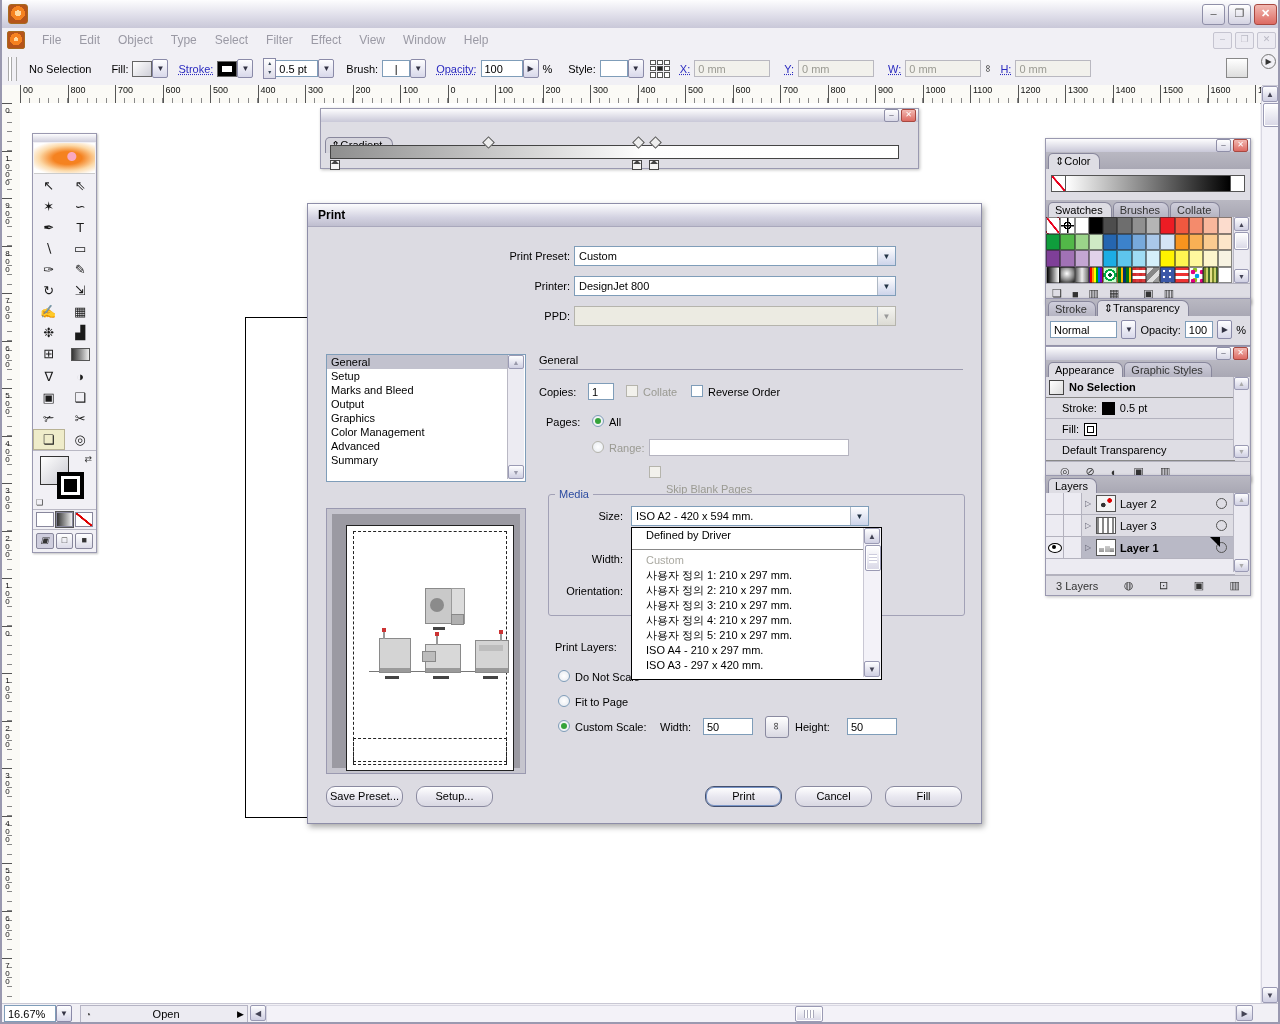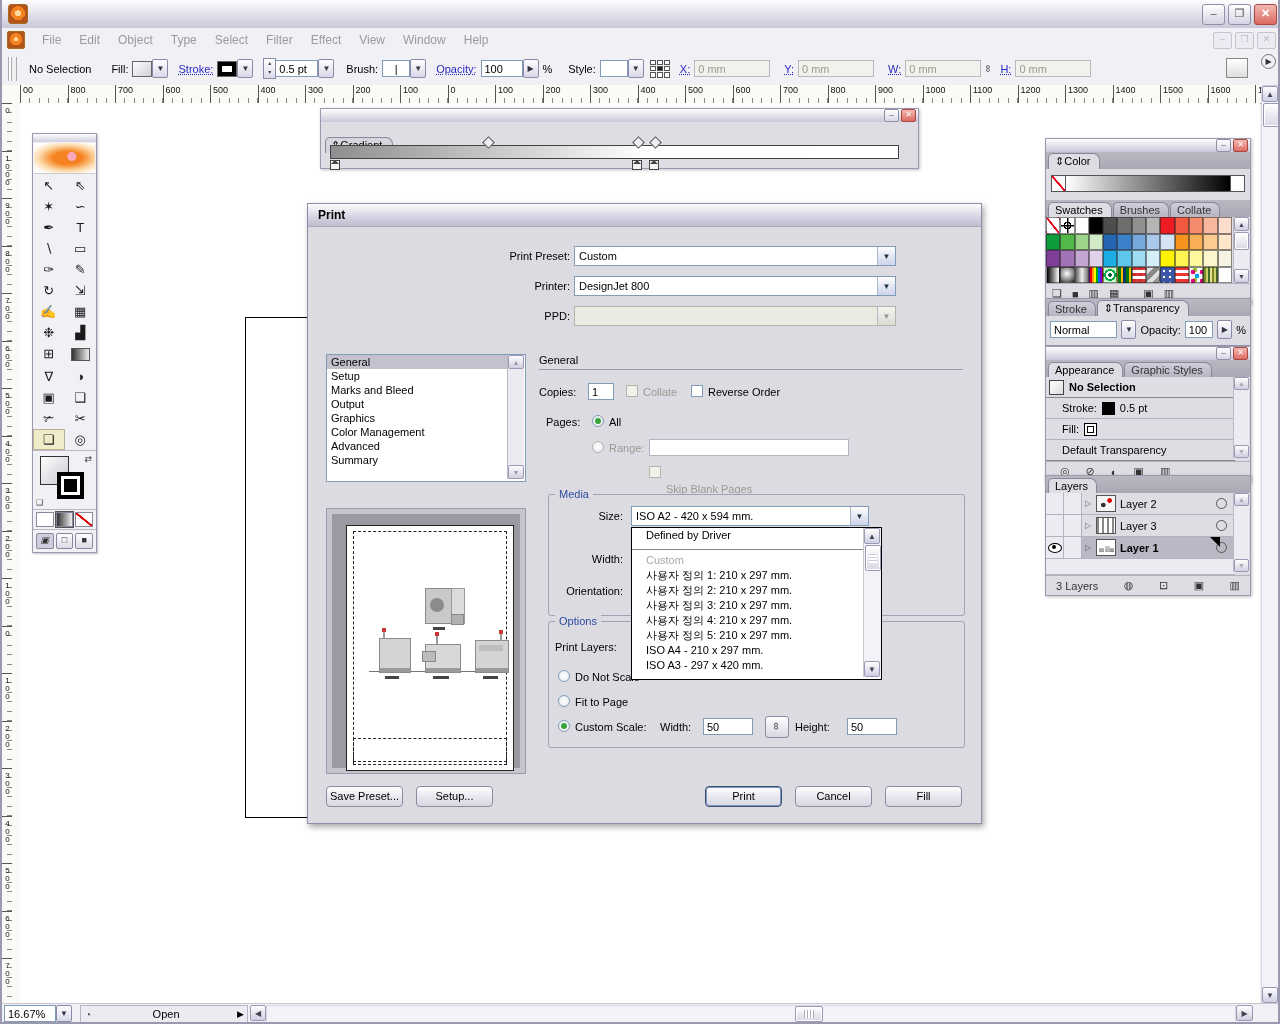--- a/index.html
+++ b/index.html
@@ -120,21 +120,21 @@
   .secitem{font-size:11px;padding:0px 4px;height:14px;line-height:14px}
   .secitem.sel{background:#c2c2ce}
   .groupbox{position:absolute;border:1px solid #a2a1b6;border-radius:3px}
   .glegend{position:absolute;top:-7px;left:6px;background:#dcdbe2;color:#2c4ba0;padding:0 4px;font-size:11px}
   .chk{position:absolute;width:12px;height:12px;border:1px solid #7f9db9;background:#fff;box-sizing:border-box}
   .chk.dis{border-color:#b5b4ac;background:#f2f1ec}
   .rad{position:absolute;width:12px;height:12px;border:1px solid #7f9db9;border-radius:50%;background:radial-gradient(#fff,#e4e8ee);box-sizing:border-box}
   .rad.on::after{content:'';position:absolute;left:2px;top:2px;width:6px;height:6px;border-radius:50%;background:#35a33a}
   .rad.dis{border-color:#b5b4ac}
   .dis-t{color:#9a9a92}
-  .xpbtn{position:absolute;height:21px;border:1px solid #8a8aa0;border-radius:4px;background:linear-gradient(#ffffff,#e9e8f0 50%,#d9d8e2);font-size:11px;text-align:center;line-height:19px;box-sizing:border-box}
+  .xpbtn{position:absolute;height:21px;border:1px solid #8a8aa0;border-radius:9px;background:linear-gradient(#ffffff,#e9e8f0 50%,#d9d8e2);font-size:11px;text-align:center;line-height:19px;box-sizing:border-box}
   .xpbtn.def{box-shadow:inset 0 0 0 1px #7a96c8;border-color:#44506e}
   .preview{position:absolute;left:18px;top:304px;width:200px;height:266px;border:1px solid #9a99b0;background:#c6c5ce;box-sizing:border-box}
   .mat{position:absolute;left:5px;top:5px;right:5px;bottom:5px;background:#9b9aa2}
   .page{position:absolute;left:14px;top:11px;width:166px;height:244px;background:#fff;border:1px solid #222}
   .margin1{position:absolute;left:6px;top:5px;right:6px;bottom:5px;border:1px dashed #222}
   .margin2{position:absolute;left:6px;bottom:8px;right:6px;height:22px;border:1px dashed #222}
   .ddlist{position:absolute;left:323px;top:323px;width:249px;height:151px;background:#fff;border:1px solid #000;z-index:50}
   .dditem{height:15px;line-height:15px;padding:0 14px;font-size:11px;white-space:nowrap;overflow:hidden}
   .dditem.dis{color:#a9a8a0}
   .dditem.sep{height:6px;border-bottom:1px solid #888;margin:0 0 3px 0}
@@ -611,23 +611,20 @@
       <div class="glegend">Media</div>
     </div>
     <div class="dlabel r" style="left:255px;top:306px;width:60px">Size:</div>
     <div class="combo" style="left:323px;top:302px;width:238px">
       <span class="cval">ISO A2 - 420 x 594 mm.</span>
         <span class="carr">▼</span>
     </div>
     <div class="dlabel r" style="left:255px;top:349px;width:60px">Width:</div>
     <div class="dlabel r" style="left:240px;top:381px;width:75px">Orientation:</div>
 
-    <div class="groupbox" style="left:240px;top:417px;width:415px;height:125px">
-      <div class="glegend">Options</div>
-    </div>
     <div class="dlabel" style="left:247px;top:437px">Print Layers:</div>
     <span class="rad" style="left:250px;top:466px"></span>
     <div class="dlabel" style="left:267px;top:467px">Do Not Scale</div>
     <span class="rad" style="left:250px;top:491px"></span>
     <div class="dlabel" style="left:267px;top:492px">Fit to Page</div>
     <span class="rad on" style="left:250px;top:516px"></span>
     <div class="dlabel" style="left:267px;top:517px">Custom Scale:</div>
     <div class="dlabel" style="left:352px;top:517px">Width:</div>
     <span class="fld" style="position:absolute;left:395px;top:514px;width:50px">50</span>
     <span style="position:absolute;left:457px;top:512px;width:22px;height:20px;border:1px solid #8a8aa0;border-radius:3px;background:linear-gradient(#fff,#d9d8e2);text-align:center;line-height:19px;font-size:11px;color:#333"><span style="display:inline-block;transform:rotate(90deg)">∞</span></span>

